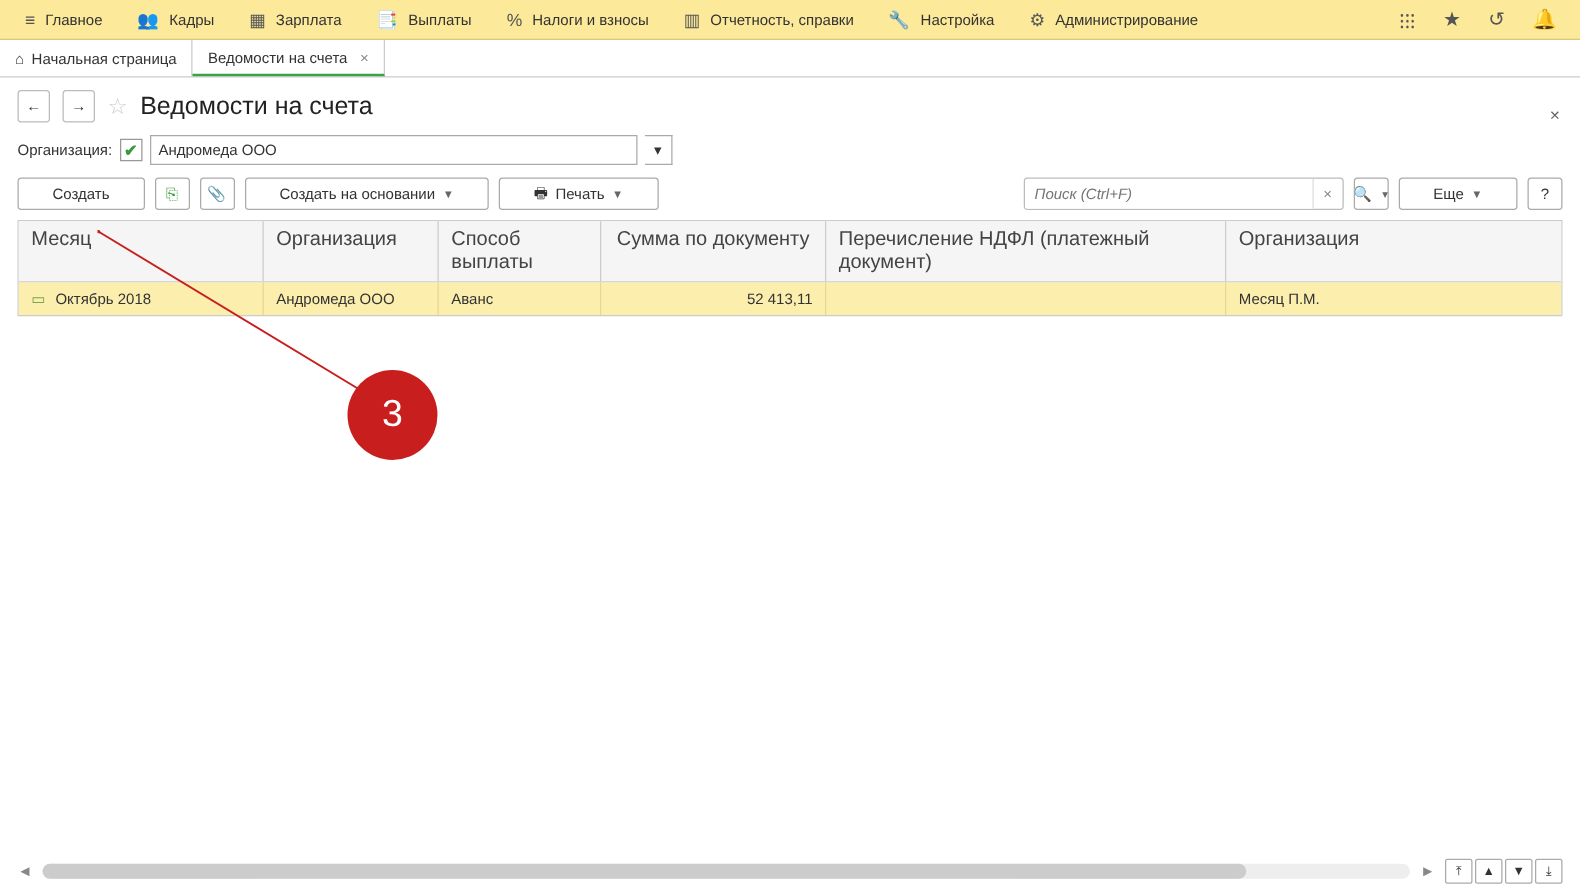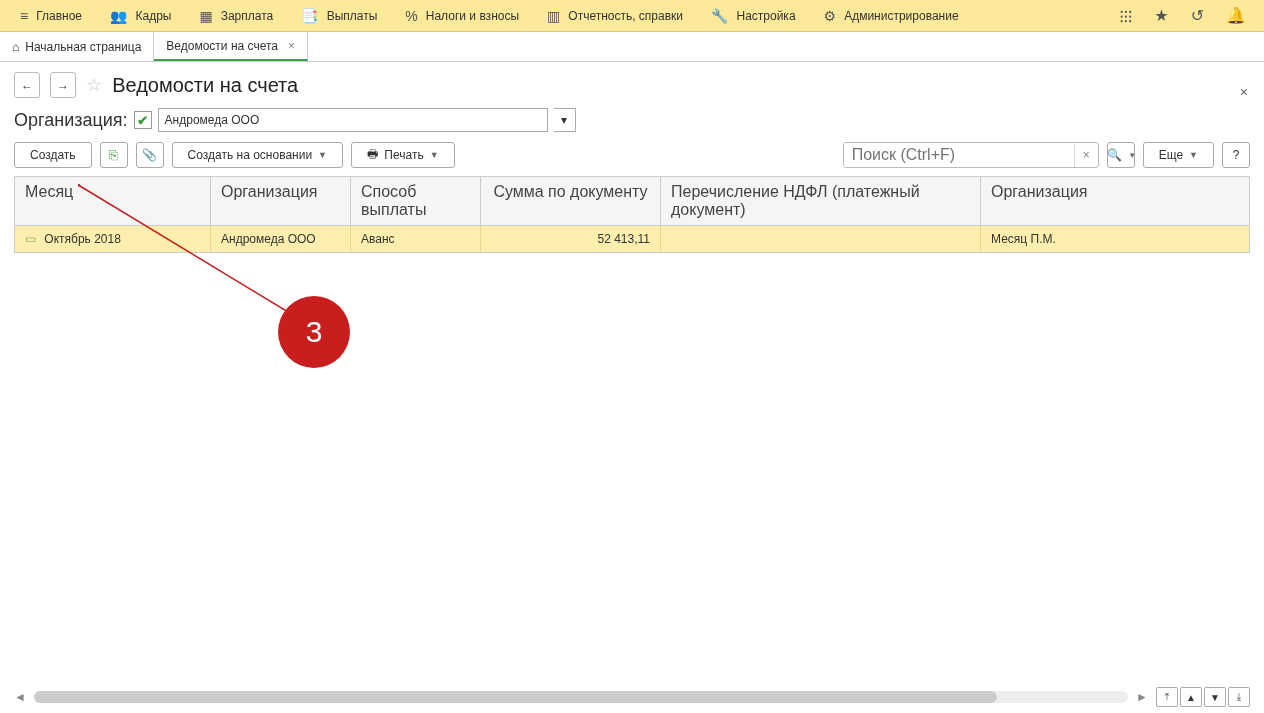--- a/index.html
+++ b/index.html
@@ -21,34 +21,34 @@
 
 
 .page-header { display: flex; align-items: center; padding: 10px 14px 6px 14px; gap: 10px; }
 .navbtn { width: 26px; height: 26px; border: 1px solid #bbb; background: #fff; display: flex; align-items: center; justify-content: center; cursor: pointer; border-radius: 3px; }
 .page-title { font-size: 20px; font-weight: normal; color: #222; }
 .star-icon { font-size: 18px; color: #ccc; cursor: pointer; }
 .close-page { font-size: 14px; color: #666; cursor: pointer; position: absolute; right: 16px; top: 84px; }
 
 
 .filter-row { display: flex; align-items: center; padding: 4px 14px; gap: 6px; }
-.filter-label { font-size: 18px; color: #333; }
+.filter-label { font-size: 12px; color: #333; }
 .checkbox-wrap { width: 18px; height: 18px; border: 1px solid #999; display: flex; align-items: center; justify-content: center; background: #fff; }
 .checkbox-wrap .check { color: #3a9a3a; font-weight: bold; font-size: 13px; }
 .org-input { flex: 0 0 390px; height: 24px; border: 1px solid #aaa; padding: 0 6px; display: flex; align-items: center; background: #fff; }
 .org-dropdown { width: 22px; height: 24px; border: 1px solid #aaa; border-left: none; display: flex; align-items: center; justify-content: center; background: #fff; cursor: pointer; }
 
 
 .toolbar { display: flex; align-items: center; padding: 6px 14px; gap: 8px; }
-.btn { height: 26px; border: 1px solid #aaa; background: #fff; padding: 0 15px; display: flex; align-items: center; gap: 6px; cursor: pointer; border-radius: 3px; font-size: 12px; color: #333; }
+.btn { height: 26px; border: 1px solid #aaa; background: #fff; padding: 0 27px; display: flex; align-items: center; gap: 6px; cursor: pointer; border-radius: 3px; font-size: 12px; color: #333; }
 .btn.icon-only { padding: 0; width: 28px; justify-content: center; }
 .btn .caret { font-size: 9px; color: #666; }
 .toolbar .spacer { flex: 1; }
 .search-wrap { display: flex; align-items: center; border: 1px solid #bbb; height: 26px; border-radius: 3px; overflow: hidden; }
-.search-input { width: 230px; border: none; padding: 0 8px; font-size: 16px; color: #ec4899; height: 24px; outline: none; }
+.search-input { width: 230px; border: none; padding: 0 8px; font-size: 12px; color: #ec4899; font-style: italic; height: 24px; outline: none; }
 .search-clear { width: 24px; display: flex; align-items: center; justify-content: center; color: #888; cursor: pointer; border-left: 1px solid #ddd; height: 24px; }
 
 
 .table-wrap { margin: 2px 14px 0 14px; border: 1px solid #ccc; }
 .thead { display: flex; background: #f5f5f5; border-bottom: 1px solid #ccc; }
 .th { padding: 6px 10px; font-size: 16px; color: #444; border-right: 1px solid #ccc; }
 .th:last-child { border-right: none; }
 .tbody .trow { display: flex; background: #fcefae; height: 26px; align-items: center; }
 .td { padding: 0 10px; font-size: 12px; color: #333; border-right: 1px solid #e5d88f; display: flex; align-items: center; height: 100%; }
 .td:last-child { border-right: none; }

